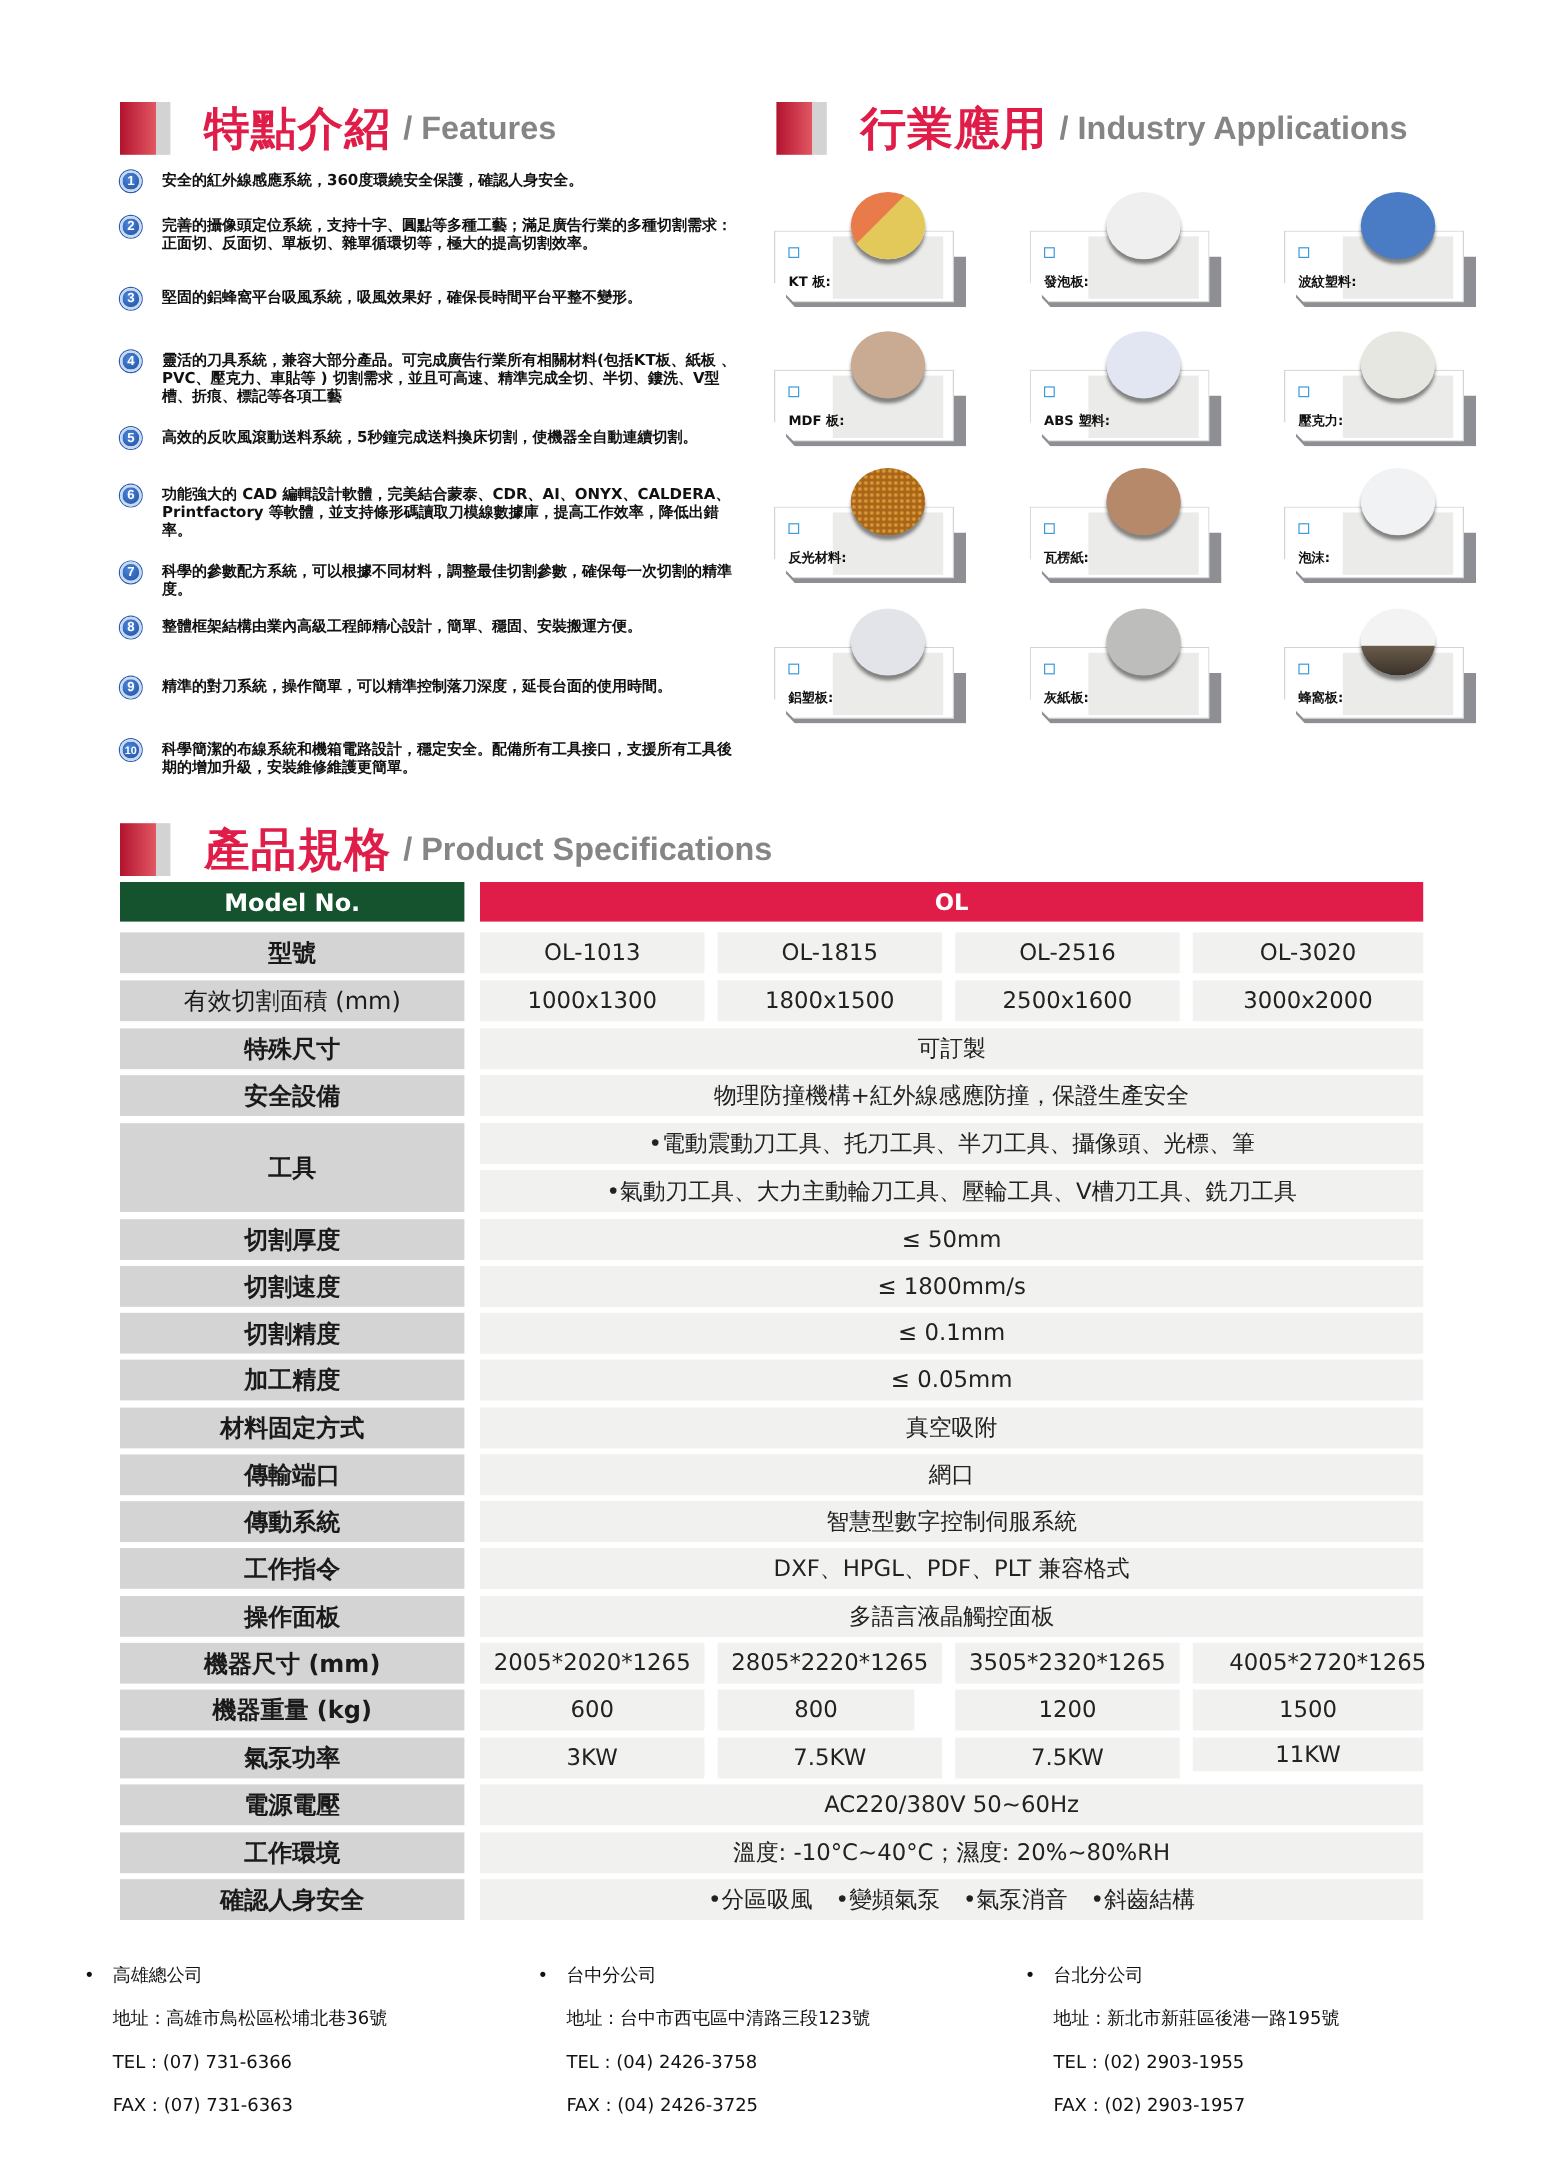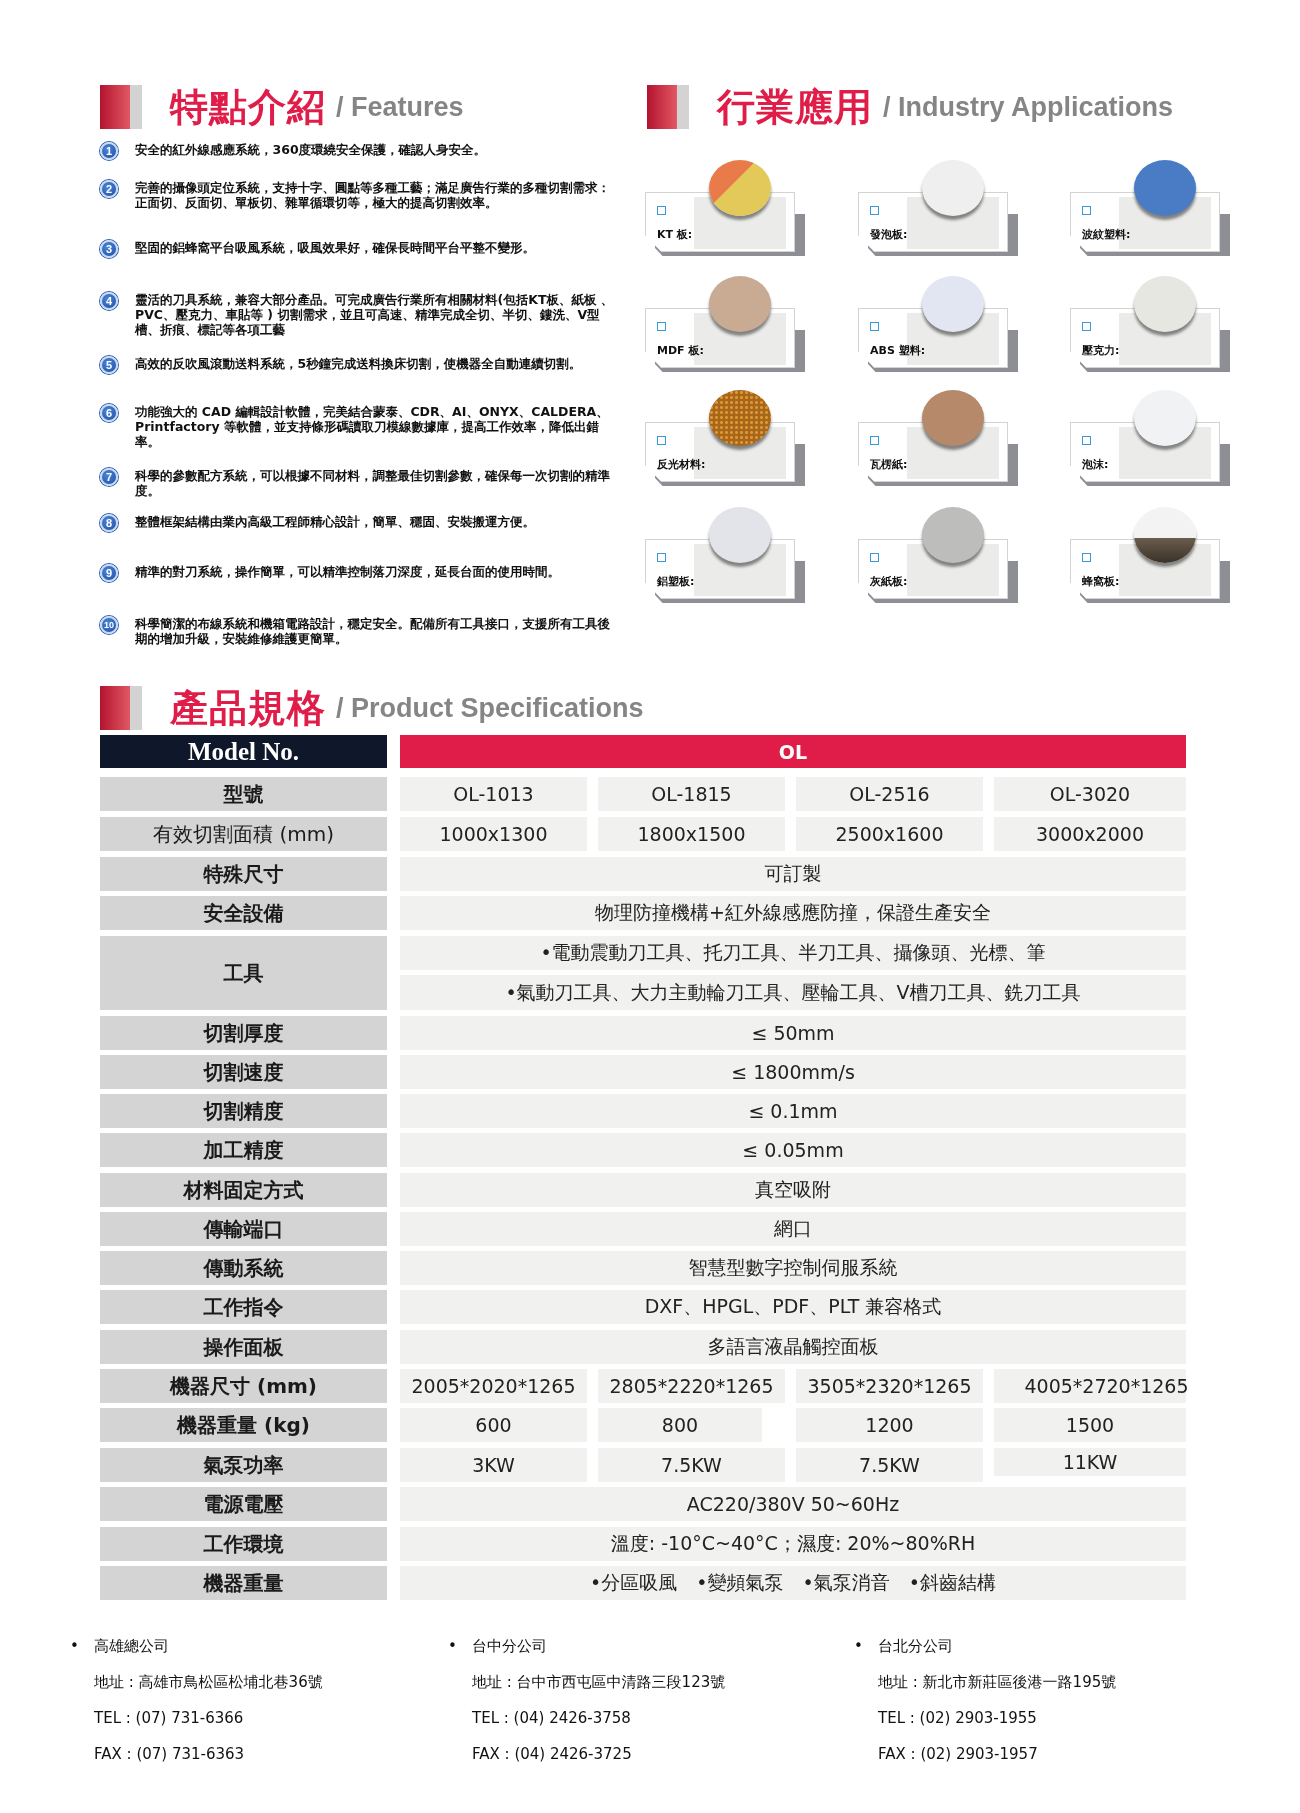--- a/index.html
+++ b/index.html
@@ -25,21 +25,21 @@
     .card-body { position: absolute; left: 0; top: 0; width: 150px; height: 60px; background: #fff; border: 1px solid #d3d3d3; clip-path: polygon(0 0, 100% 0, 100% 100%, 11% 100%, 0 72%); }
     .card-img-bg { position: absolute; left: 48px; top: 4px; width: 92px; height: 52px; background: #ebebea; }
     .card-check { position: absolute; left: 12px; top: 14px; width: 9px; height: 9px; border: 1.5px solid #3a9ad9; background: #fff; }
     .card-label { position: absolute; left: 12px; top: 35px; font-size: 11px; font-weight: bold; color: #111; white-space: nowrap; }
     .disc { position: absolute; left: 64px; top: -32px; width: 62px; height: 56px; border-radius: 50%; box-shadow: 0 4px 3px rgba(0,0,0,0.45); }
 
     
     .spec { position: absolute; left: 100px; top: 735px; width: 1086px; }
     .lbl { position: absolute; left: 0; width: 287px; background: #d4d4d4; display: flex; align-items: center; justify-content: center; font-size: 20px; color: #1a1a1a; font-weight: bold; }
     .val { position: absolute; background: #f1f1f0; display: flex; align-items: center; justify-content: center; font-size: 19px; color: #222; white-space: nowrap; }
-    .hdr-lbl { background: #0f172a; color: #fff; font-size: 25px; font-weight: bold; font-family: Liberation Serif, serif; }
+    .hdr-lbl { background: #14532d; color: #fff; font-size: 20px; font-weight: bold; }
     .hdr-val { background: #e01c48; color: #fff; font-size: 19px; font-weight: bold; }
 
     
     .contact { position: absolute; top: 1628px; font-size: 15px; color: #111; }
     .contact .c-title { height: 36px; line-height: 36px; position: relative; padding-left: 20px; }
     .contact .c-title::before { content: "•"; position: absolute; left: -4px; }
     .contact .c-line { height: 36px; line-height: 36px; padding-left: 20px; white-space: nowrap; }
   </style>
 </head>
 <body>
@@ -291,21 +291,21 @@
   <div class="val" style="top:713px; left:498px; width:187px; height:34px;">7.5KW</div>
   <div class="val" style="top:713px; left:696px; width:187px; height:34px;">7.5KW</div>
   <div class="val" style="top:713px; left:894px; width:192px; height:28px;">11KW</div>
 
   <div class="lbl" style="top:752px; height:34px;">電源電壓</div>
   <div class="val" style="top:752px; left:300px; width:786px; height:34px;">AC220/380V 50~60Hz</div>
 
   <div class="lbl" style="top:792px; height:34px;">工作環境</div>
   <div class="val" style="top:792px; left:300px; width:786px; height:34px;">溫度: -10°C~40°C；濕度: 20%~80%RH</div>
 
-  <div class="lbl" style="top:831px; height:34px;">機器重量</div>
+  <div class="lbl" style="top:831px; height:34px;">確認人身安全</div>
   <div class="val" style="top:831px; left:300px; width:786px; height:34px;">•分區吸風　•變頻氣泵　•氣泵消音　•斜齒結構</div>
 </div>
 
 <div class="contact" style="left:74px;">
   <div class="c-title">高雄總公司</div>
   <div class="c-line">地址 : 高雄市鳥松區松埔北巷36號</div>
   <div class="c-line">TEL : (07) 731-6366</div>
   <div class="c-line">FAX : (07) 731-6363</div>
 </div>
 <div class="contact" style="left:452px;">

